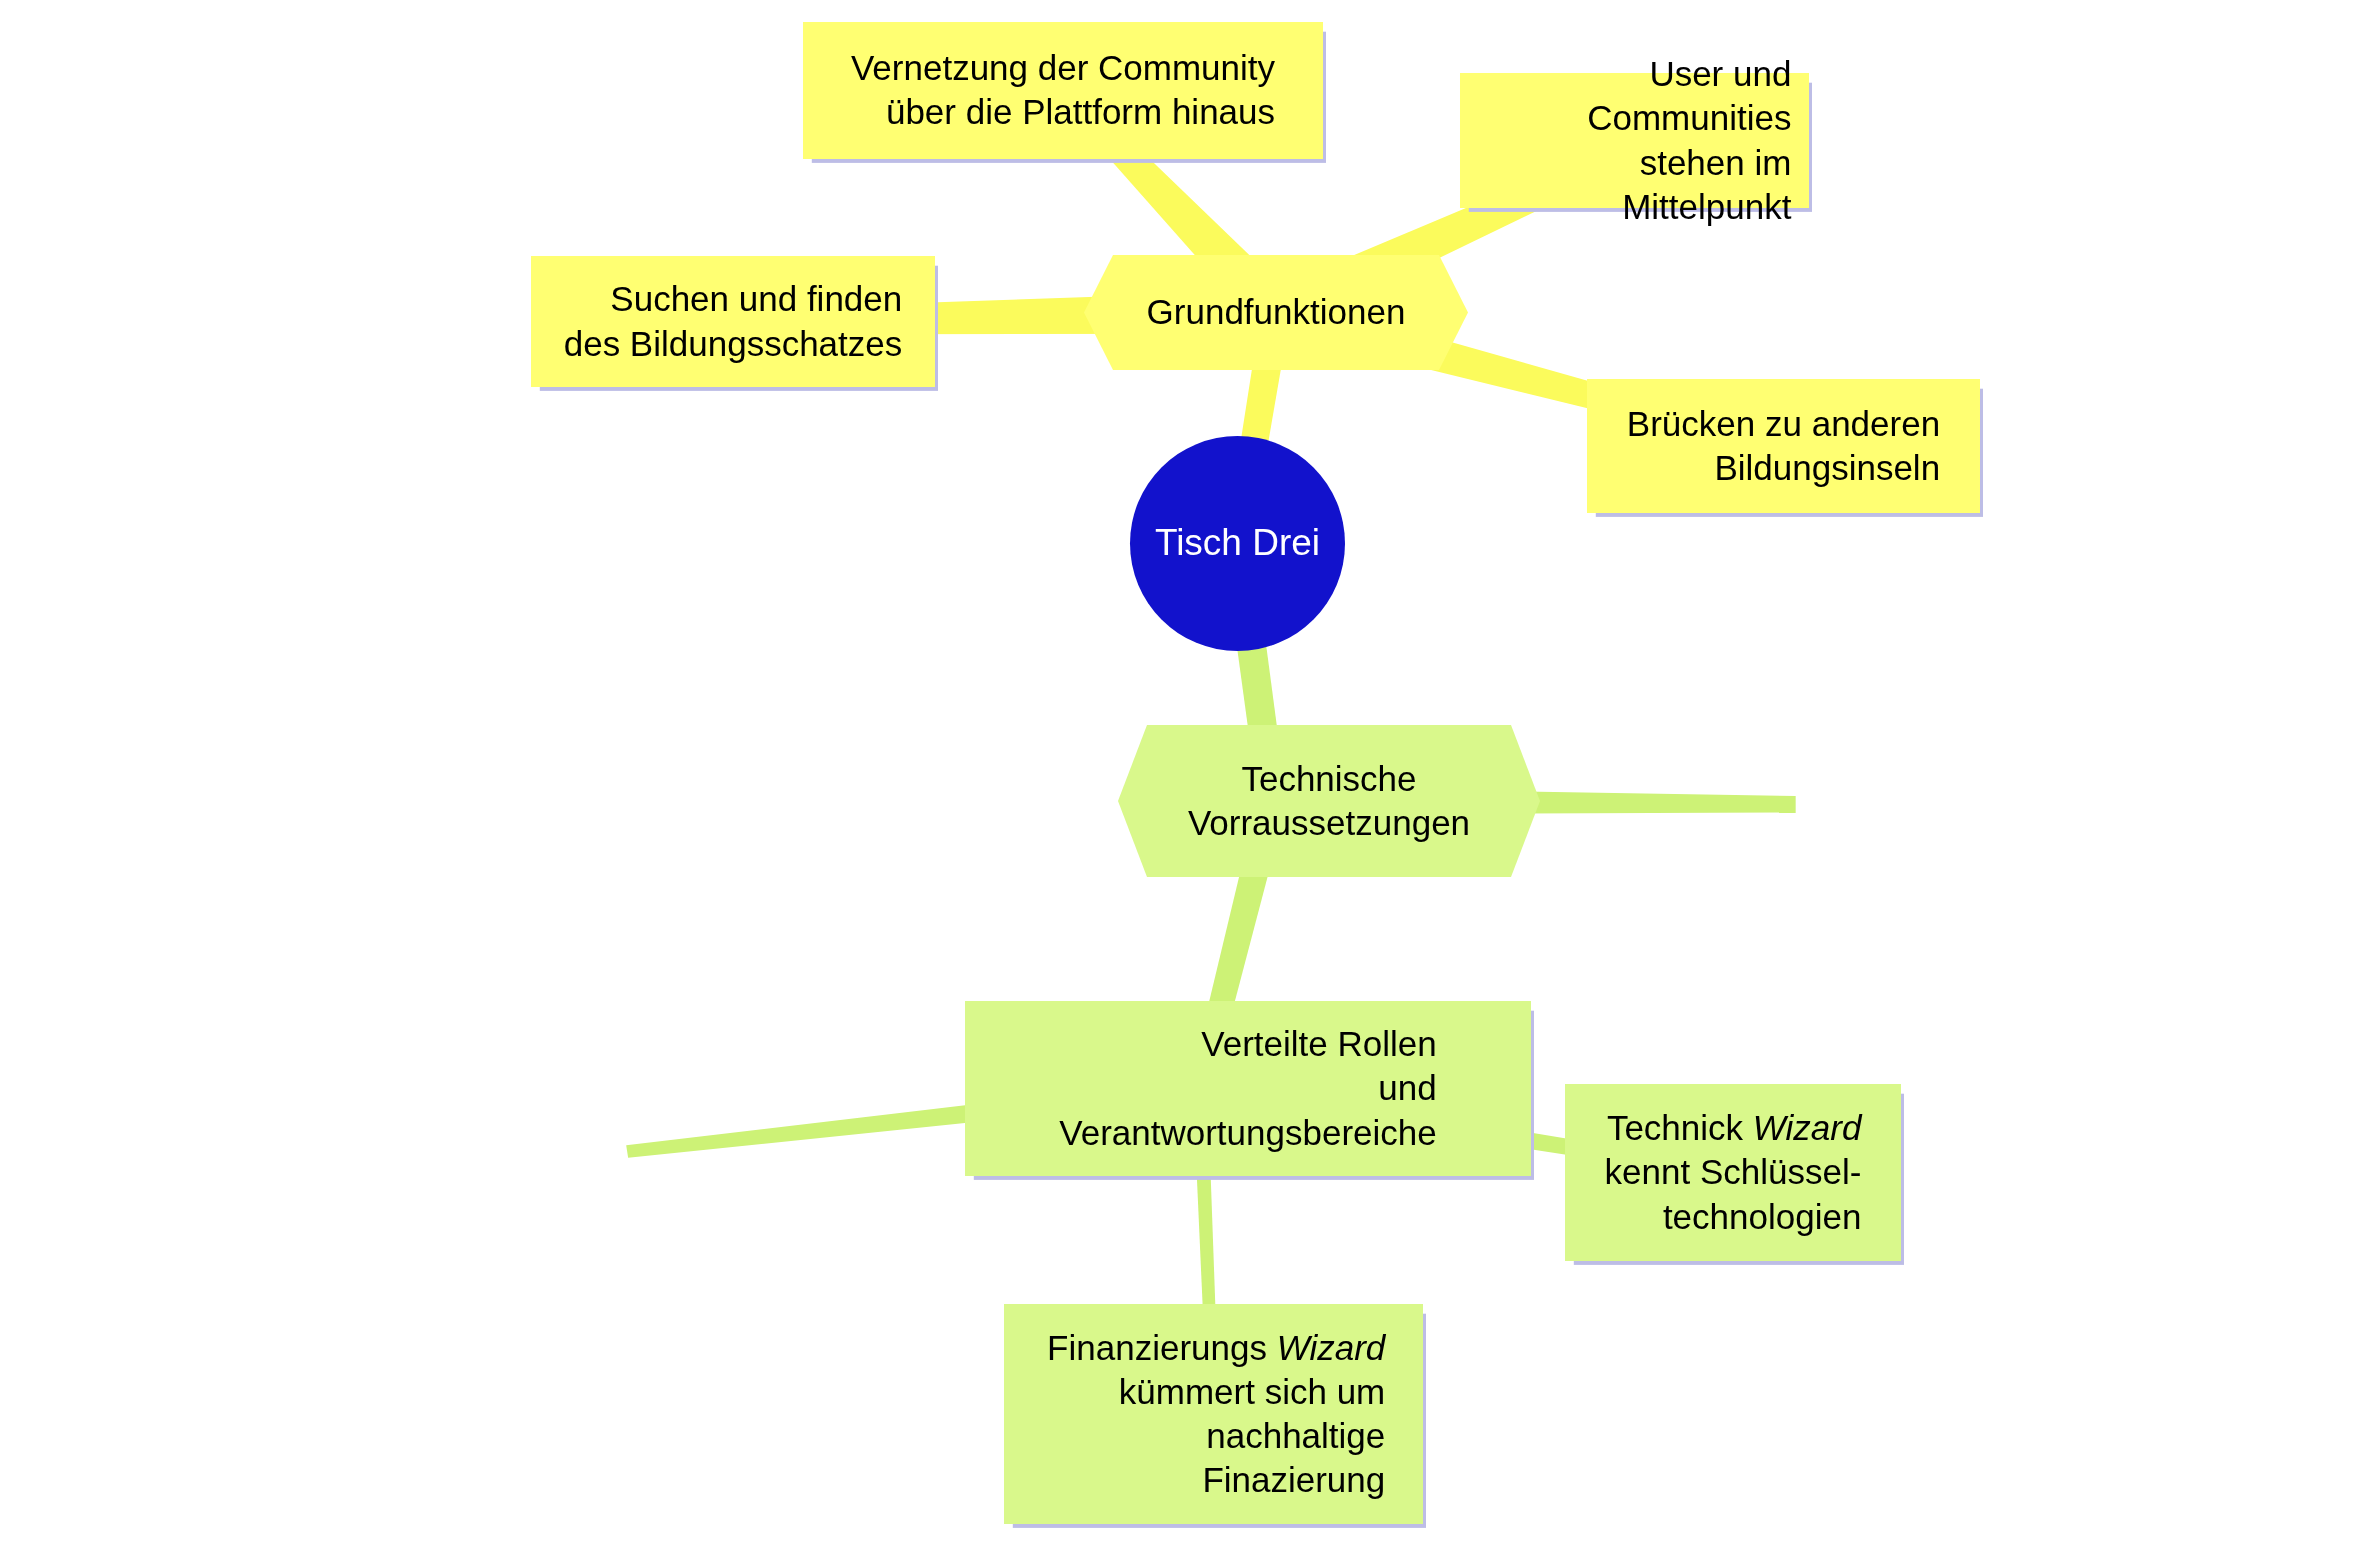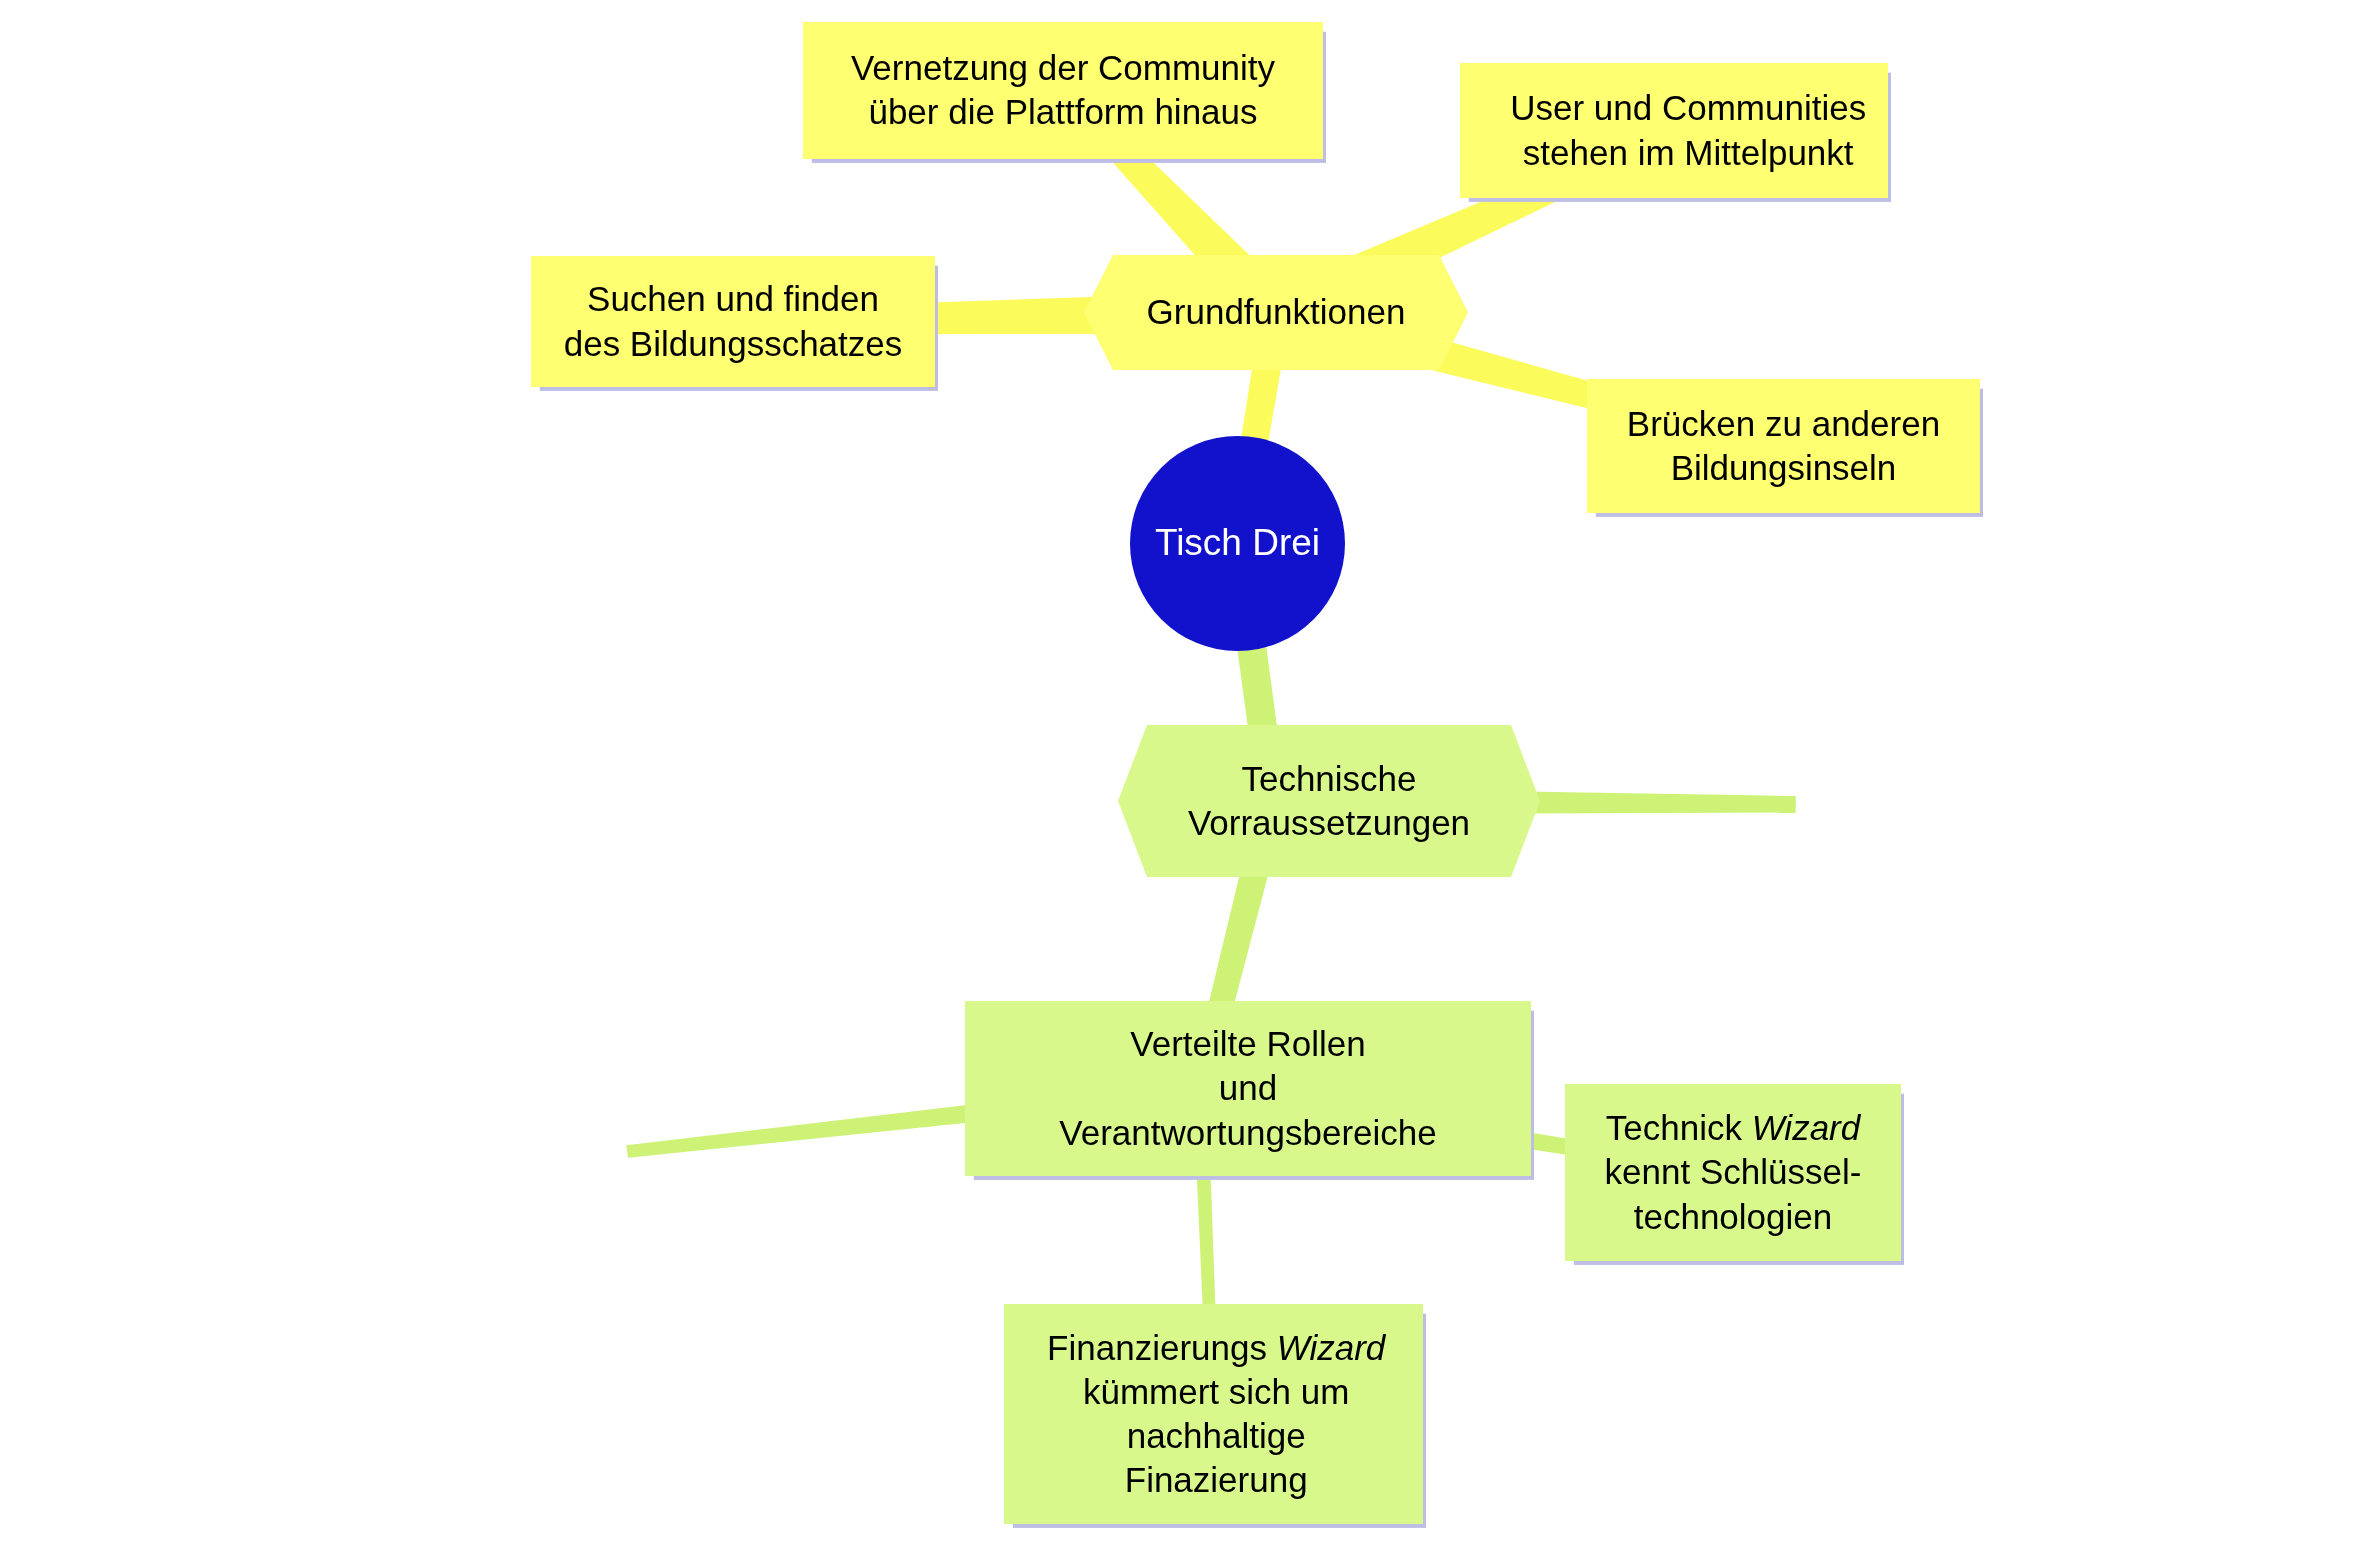--- a/index.html
+++ b/index.html
@@ -29,20 +29,21 @@
     text-align: center;
     font-size: 35px;
     line-height: 1.26;
     color: #000000;
     box-sizing: border-box;
     padding: 7.8px 17.6px;
     cursor: default;
   }
   .shape-rect {
     box-shadow: 5.9px 6.8px 0 -2.9px var(--shadow, #bdbde6);
+    text-align: right;
   }
   .shape-hexagon {
     clip-path: polygon(29px 0, calc(100% - 29px) 0, 100% 50%, calc(100% - 29px) 100%, 29px 100%, 0 50%);
   }
   .shape-circle {
     border-radius: 50%;
     color: #ffffff;
     font-size: 37px;
   }
   .fill-yellow { background: var(--yellow-node, #ffff72); }
@@ -73,21 +74,21 @@
   </div>
 
   <div class="node shape-hexagon fill-yellow" style="left: 1084px; top: 255px; width: 384px; height: 115px;">
     <span>Grundfunktionen</span>
   </div>
 
   <div class="node shape-rect fill-yellow" style="left: 803px; top: 21.5px; width: 520px; height: 137px;">
     <span>Vernetzung der Community<br>über die Plattform hinaus</span>
   </div>
 
-  <div class="node shape-rect fill-yellow" style="left: 1460px; top: 63px; width: 428px; height: 135px; padding-left: 46px;">
+  <div class="node shape-rect fill-yellow" style="left: 1460px; top: 73px; width: 349px; height: 135px; padding-left: 46px;">
     <span>User und Communities<br>stehen im Mittelpunkt</span>
   </div>
 
   <div class="node shape-rect fill-yellow" style="left: 531px; top: 256px; width: 404px; height: 131px;">
     <span>Suchen und finden<br>des Bildungsschatzes</span>
   </div>
 
   <div class="node shape-rect fill-yellow" style="left: 1587px; top: 379px; width: 393px; height: 134px;">
     <span>Brücken zu anderen<br>Bildungsinseln</span>
   </div>

